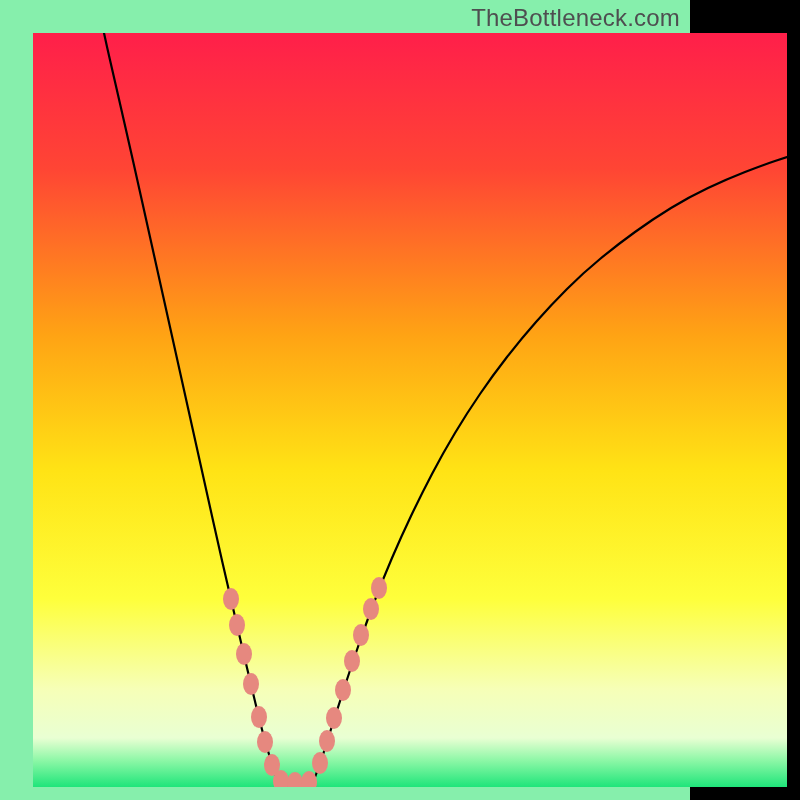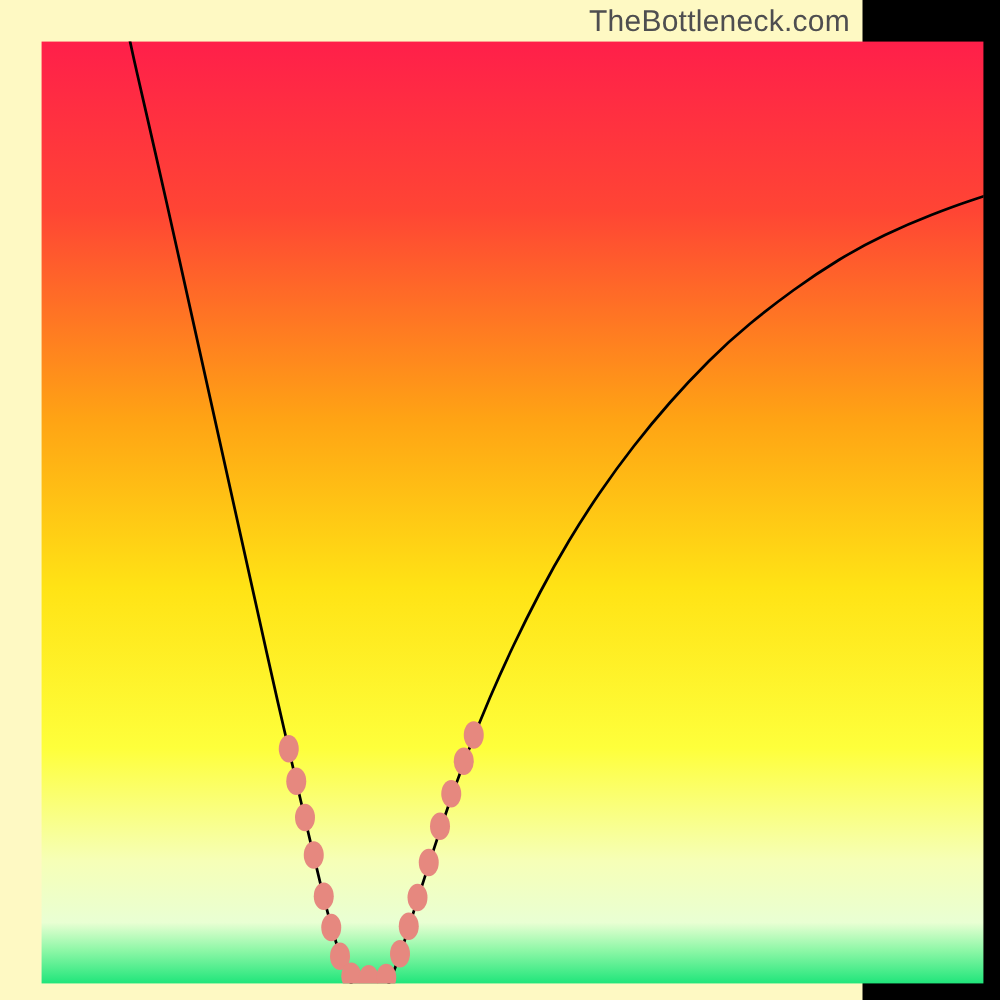--- a/index.html
+++ b/index.html
@@ -10,21 +10,21 @@
     background: #000;
     font-family: Arial, Helvetica, sans-serif;
     overflow: hidden;
   }
   .frame {
     position: absolute;
     left: 0;
     top: 0;
     width: 690px;
     height: 800px;
-    background: #fef9c3;
+    background: #86efac;
   }
   .plot-area {
     position: absolute;
     left: 33px;
     top: 33px;
     width: 754px;
     height: 754px;
     overflow: hidden;
   }
   .watermark {

